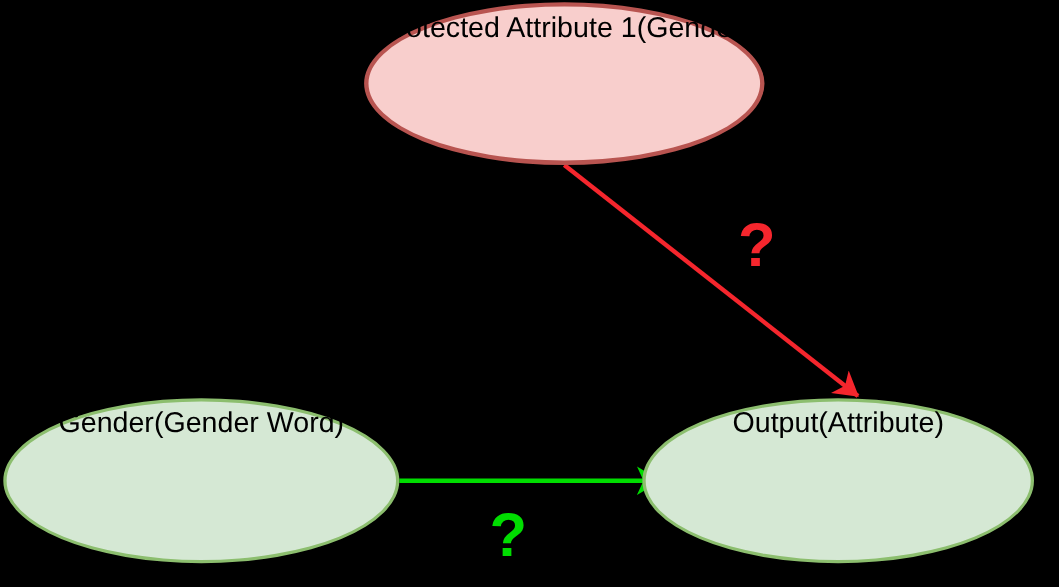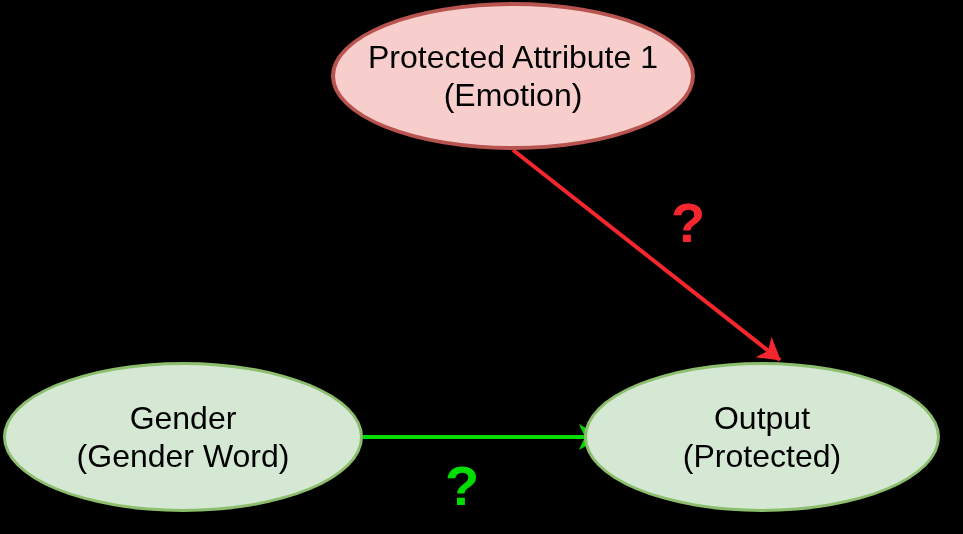--- a/index.html
+++ b/index.html
@@ -12,24 +12,24 @@
     position: relative;
     width: 963px;
     height: 534px;
     overflow: hidden;
   }
   .node {
     position: absolute;
     border-radius: 50%;
     box-sizing: border-box;
     display: flex;
-    flex-direction: column;
+    flex-direction: row;
     justify-content: center;
     text-align: center;
-    font-size: 32px;
+    font-size: 26px;
     line-height: 38px;
     z-index: 2;
   }
   .node-protected {
     left: 331px; top: 2px;
     width: 364px; height: 148px;
     border-style: solid;
     border-width: 4px;
   }
   .node-input {
@@ -75,30 +75,30 @@
       <marker id="arrow-green" markerUnits="userSpaceOnUse" markerWidth="22" markerHeight="28" viewBox="0 0 22 28" refX="21" refY="14" orient="auto">
         <path d="M0,1 L22,14 L0,27 L6,14 Z" fill="#00dd00"></path>
       </marker>
     </defs>
     <line x1="513" y1="150" x2="780" y2="360" stroke-width="4" marker-end="url(#arrow-red)" stroke="#f5262d"></line>
     <line x1="363" y1="437" x2="600" y2="437" stroke-width="4" marker-end="url(#arrow-green)" stroke="#00dd00"></line>
   </svg>
 
   <div class="node node-protected" style="background: rgb(248, 206, 204); border-color: rgb(184, 84, 80); color: rgb(0, 0, 0);">
     <span>Protected Attribute 1</span>
-    <span>(Emotion)</span>
+    <span>(Gender)</span>
   </div>
 
   <div class="node node-input" style="background: rgb(213, 232, 212); border-color: rgb(140, 190, 110); color: rgb(0, 0, 0);">
     <span>Gender</span>
     <span>(Gender Word)</span>
   </div>
 
   <div class="node node-output" style="background: rgb(213, 232, 212); border-color: rgb(140, 190, 110); color: rgb(0, 0, 0);">
     <span>Output</span>
-    <span>(Protected)</span>
+    <span>(Attribute)</span>
   </div>
 
   <div class="edge-label edge-label-red" style="color: rgb(245, 38, 45);">?</div>
 
   <div class="edge-label edge-label-green" style="color: rgb(0, 221, 0);">?</div>
 
 </div>
 
 </body></html>

